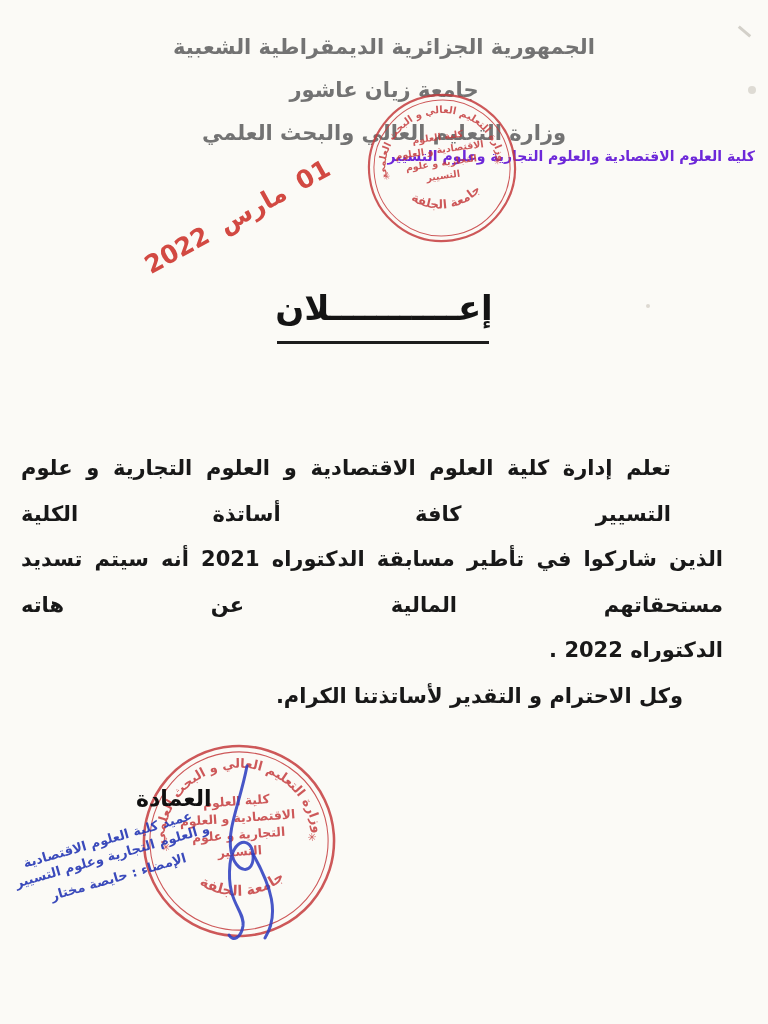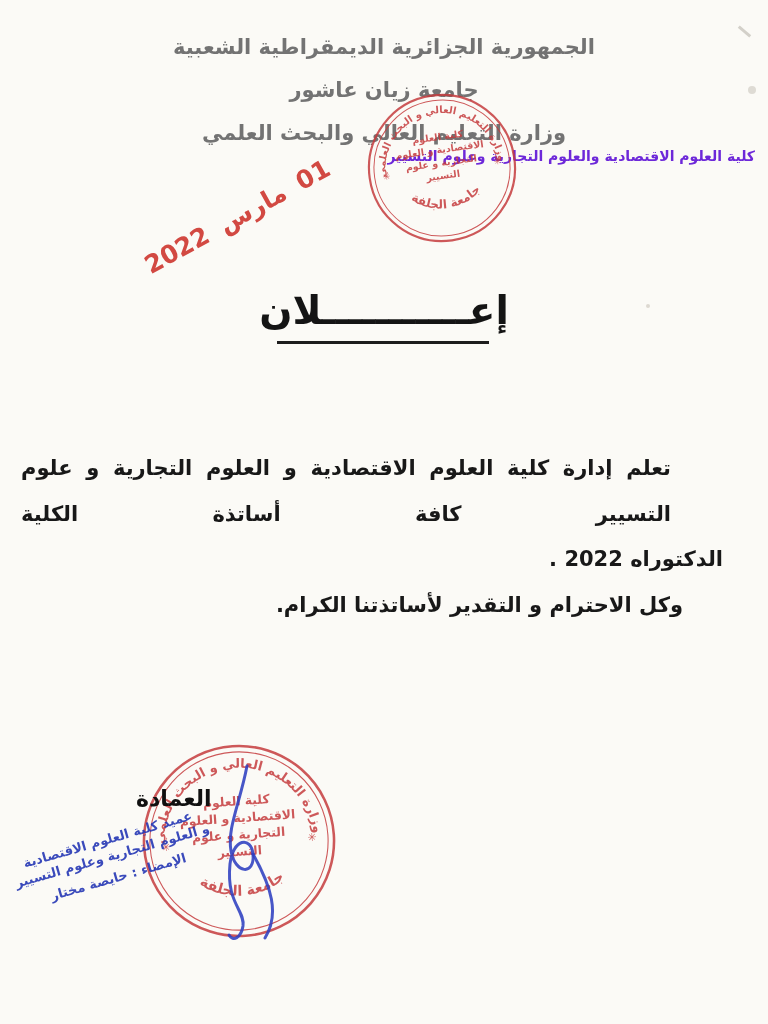--- a/index.html
+++ b/index.html
@@ -24,21 +24,21 @@
   .stamp circle { stroke:#c53a3c; fill:none; }
   
   .date-stamp {
     position:absolute; left:150px; top:198px; width:190px; text-align:center;
     transform:rotate(-29deg); color:#cf3a33; font-size:25px; font-weight:bold;
     word-spacing:6px; white-space:nowrap; opacity:.92;
   }
   
   .title {
     position:absolute; top:288px; left:0; width:100%; text-align:center;
-    font-size:39px; font-weight:bold; color:#141414;
+    font-size:34px; font-weight:bold; color:#141414;
   }
   .title-underline {
     position:absolute; top:341px; left:277px; width:212px; height:3px;
     background:#1d1d1d;
   }
   
   .body-par { position:absolute; top:446px; right:45px; width:702px; }
   .b-line {
     font-size:21px; font-weight:bold; line-height:45.5px; color:#181818;
     white-space:nowrap;
@@ -106,20 +106,21 @@
     </text>
   </svg>
 
   <div class="date-stamp" dir="rtl">01 مارس 2022</div>
 
   <div class="title">إعـــــــــــلان</div>
   <div class="title-underline"></div>
 
   <div class="body-par">
     <div class="b-line b-just b-indent">تعلم إدارة كلية العلوم الاقتصادية و العلوم التجارية و علوم التسيير كافة أساتذة الكلية</div>
+    <div class="b-line b-just">الذين شاركوا في تأطير مسابقة الدكتوراه 2021 أنه سيتم تسديد مستحقاتهم المالية عن هاته</div>
     <div class="b-line b-right">الدكتوراه 2022 .</div>
     <div class="b-line b-right b-ind-sm">وكل الاحترام و التقدير لأساتذتنا الكرام.</div>
   </div>
 
   <div class="deanship">العمادة</div>
 
   <svg class="stamp stamp-bottom" width="198" height="198" viewBox="0 0 200 200" xmlns="http://www.w3.org/2000/svg">
     <defs>
       <path id="a2t" d="M 24,102 A 76,76 0 0 1 176,102"></path>
       <path id="a2b" d="M 34,112 A 72,72 0 0 0 166,112"></path>

